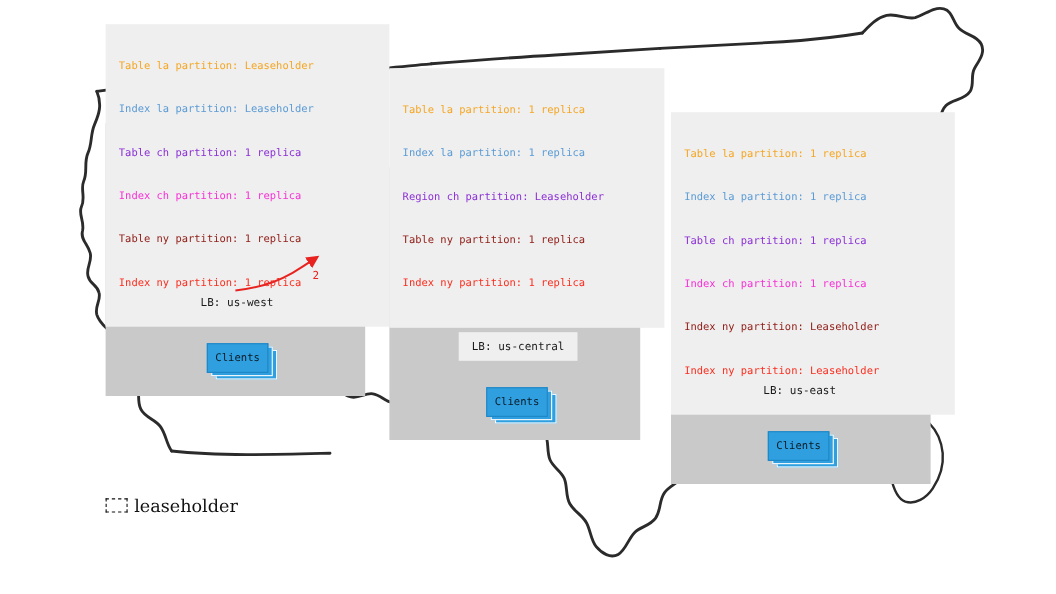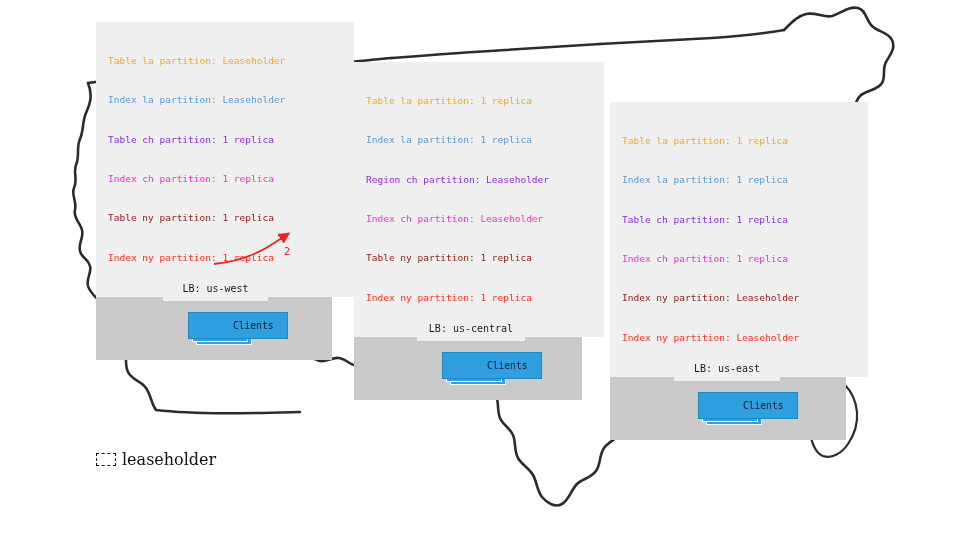--- a/index.html
+++ b/index.html
@@ -64,31 +64,31 @@
   .band{
     position:absolute;left:7px;width:34px;height:11px;border-radius:2px;z-index:2;
   }
   .band.b1{top:18px;}
   .band.b2{top:31px;}
   .band.lease{border:1.6px dashed #111111;}
 
   .lb-box{
     position:absolute;background:#efefef;z-index:5;
     font-size:10px;color:#1a1a1a;white-space:nowrap;
-    display:flex;align-items:center;justify-content:center;margin-top:13px;
+    display:flex;align-items:center;justify-content:center;
   }
 
   .clients{
     position:absolute;z-index:4;width:54px;height:25px;
   }
   .clients .card{
     position:absolute;left:0;top:0;width:54px;height:25px;
     background:#2f9fe0;border:1px solid #1f86c4;
-    display:flex;align-items:center;
-    font-size:9.6px;color:#0b1a24;padding-left:44px;
+    display:flex;align-items:center;justify-content:center;
+    font-size:9.6px;color:#0b1a24;
   }
   .clients .sh1{position:absolute;left:4px;top:3px;width:54px;height:25px;background:#2f9fe0;border:1px solid #ffffff;}
   .clients .sh2{position:absolute;left:8px;top:6px;width:54px;height:25px;background:#2f9fe0;border:1px solid #ffffff;}
 
   #sql-box{
     position:absolute;background:#efefef;z-index:3;
     padding:7px 10px 8px 10px;
     font-size:9.3px;line-height:13.4px;color:#111;white-space:pre;
   }
 
@@ -258,21 +258,20 @@
     <div class="sh1"></div>
     <div class="card">
       <span>Clients</span>
     </div>
   </div>
 
   <div class="legend-box" id="legend-central" style="left:354px;top:62px;width:228px;">
     <span class="ln c-la">Table la partition: 1 replica</span>
     <span class="ln c-lai">Index la partition: 1 replica</span>
     <span class="ln c-ch">Region ch partition: Leaseholder</span>
-    <span class="ln c-chi">Index ch partition: Leaseholder</span>
     <span class="ln c-ny">Table ny partition: 1 replica</span>
     <span class="ln c-nyi">Index ny partition: 1 replica</span>
   </div>
 
   <div class="region" id="region-central" style="left:354px;top:152px;width:228px;height:248px;">
     <div class="region-title">Region: us-central</div>
     <div class="az-strip" style="left:12px;top:38px;width:204px;height:102px;position:absolute;">
       <div class="az-col">
         <div class="az-label">AZ: cen1</div>
         <div class="db">

